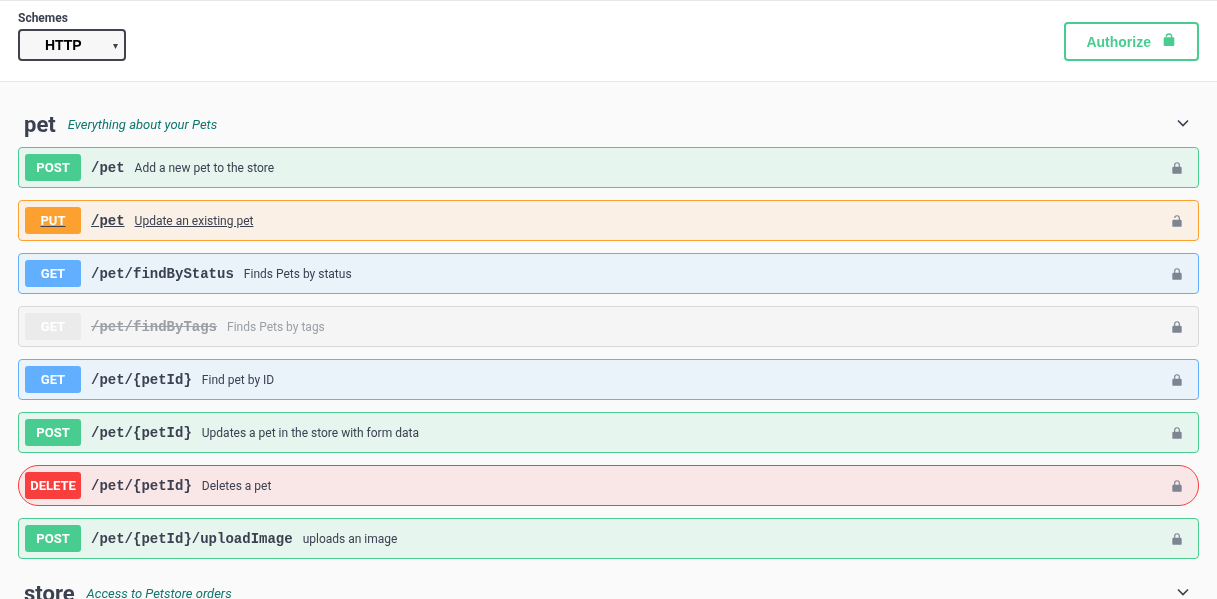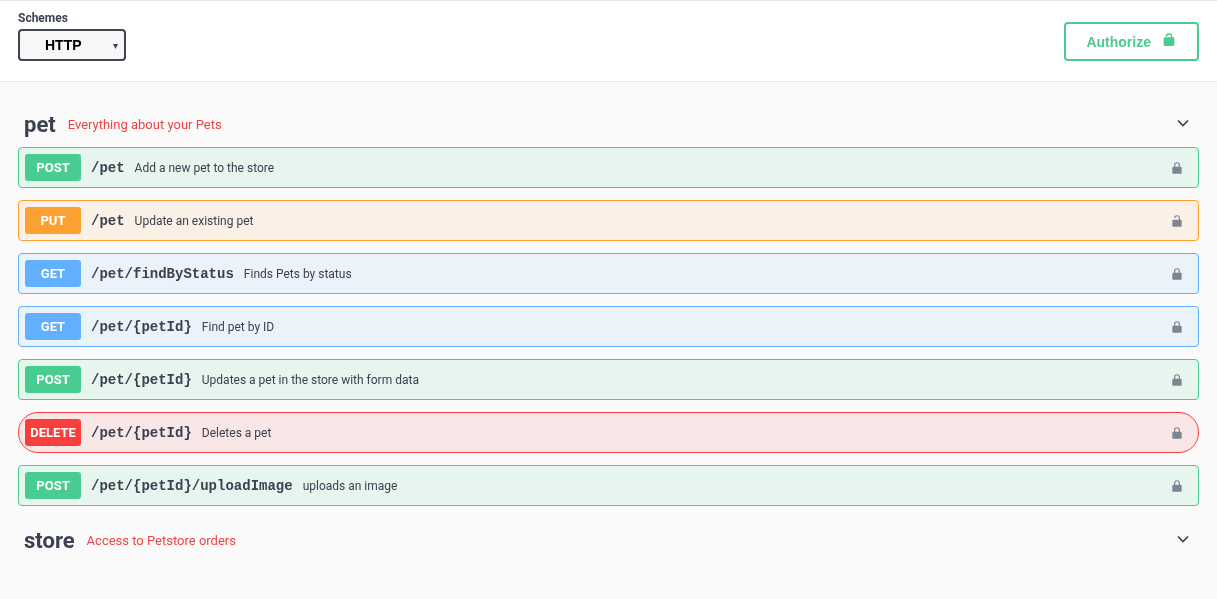--- a/index.html
+++ b/index.html
@@ -71,22 +71,23 @@
     justify-content: space-between;
   }
   .tag-name {
     font-size: 22px;
     font-weight: 700;
     color: #3b4151;
     margin-right: 12px;
   }
   .tag-desc {
     font-size: 13px;
-    color: #ef4444;
+    color: #0f766e;
     flex: 1;
+    font-style: italic;
   }
   .tag-chev {
     font-size: 18px;
     color: #3b4151;
   }
   .op-list { }
   .op {
     border: 1px solid;
     border-radius: 4px;
     margin-bottom: 12px;
@@ -119,21 +120,21 @@
   }
   .op-lock {
     margin-right: 8px;
     flex-shrink: 0;
   }
   .op-lock svg { fill: #7d8492; width: 14px; height: 16px; display:block; }
 
   
   .op.m-post   { background: rgba(73,204,144,.1);  border-color: #49cc90; }
   .op.m-post   .op-method { background: #49cc90; }
-  .op.m-put    { background: rgba(252,161,48,.1);  border-color: #fca130; }
+  .op.m-put    { background: rgba(252,161,48,.1);  border-color: #fca130; text-decoration: underline; }
   .op.m-put    .op-method { background: #fca130; }
   .op.m-get    { background: rgba(97,175,254,.1);  border-color: #61affe; }
   .op.m-get    .op-method { background: #61affe; }
   .op.m-delete { background: rgba(249,62,62,.1);   border-color: #f93e3e; border-radius: 20px; }
   .op.m-delete .op-method { background: #f93e3e; }
 
   .op.deprecated {
     background: rgba(0,0,0,.02);
     border-color: #d8d8d8;
   }
@@ -204,20 +205,30 @@
         <span class="op-method">GET</span>
         <span class="op-path">/pet/findByStatus</span>
         <span class="op-summary">Finds Pets by status</span>
         <span class="op-lock">
             <svg viewBox="0 0 24 24">
               <path d="M12 2a5 5 0 0 0-5 5v3H6a2 2 0 0 0-2 2v8a2 2 0 0 0 2 2h12a2 2 0 0 0 2-2v-8a2 2 0 0 0-2-2h-1V7a5 5 0 0 0-5-5zm-3 8V7a3 3 0 1 1 6 0v3H9z"></path>
             </svg>
           </span>
       </div>
 
+      <div class="op m-get deprecated">
+        <span class="op-method">GET</span>
+        <span class="op-path">/pet/findByTags</span>
+        <span class="op-summary">Finds Pets by tags</span>
+        <span class="op-lock">
+            <svg viewBox="0 0 24 24">
+              <path d="M12 2a5 5 0 0 0-5 5v3H6a2 2 0 0 0-2 2v8a2 2 0 0 0 2 2h12a2 2 0 0 0 2-2v-8a2 2 0 0 0-2-2h-1V7a5 5 0 0 0-5-5zm-3 8V7a3 3 0 1 1 6 0v3H9z"></path>
+            </svg>
+          </span>
+      </div>
 
       <div class="op m-get">
         <span class="op-method">GET</span>
         <span class="op-path">/pet/{petId}</span>
         <span class="op-summary">Find pet by ID</span>
         <span class="op-lock">
             <svg viewBox="0 0 24 24">
               <path d="M12 2a5 5 0 0 0-5 5v3H6a2 2 0 0 0-2 2v8a2 2 0 0 0 2 2h12a2 2 0 0 0 2-2v-8a2 2 0 0 0-2-2h-1V7a5 5 0 0 0-5-5zm-3 8V7a3 3 0 1 1 6 0v3H9z"></path>
             </svg>
           </span>

